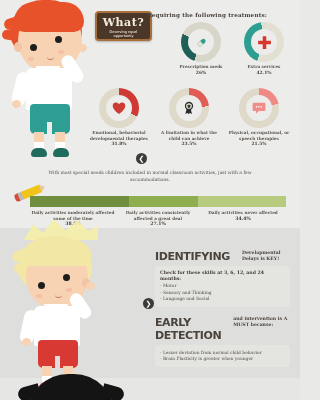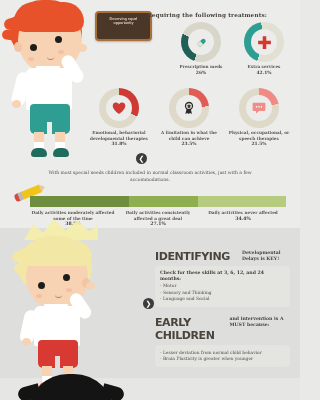--- a/index.html
+++ b/index.html
@@ -326,20 +326,21 @@
     <div class="shorts-gap"></div>
     <div class="leg l"></div>
     <div class="leg r"></div>
     <div class="sock l"></div>
     <div class="sock r"></div>
     <div class="shoe l"></div>
     <div class="shoe r"></div>
   </div>
 
   <div class="tag" id="tag-what">
+    <div class="tag-title">What?</div>
     <div class="tag-sub">Deserving equal opportunity</div>
   </div>
 
   <div class="section-head" style="left:127px; top:12px;">Requiring the following treatments:</div>
 
   <div class="donut-wrap" id="t-donut-0" style="left:170px; top:22px; width:62px;">
     <div class="donut" id="t-ring-0" style="width: 40px; height: 40px; background: conic-gradient(from 200deg, rgb(31, 95, 88) 0deg, rgb(31, 95, 88) 93.6deg, rgb(216, 214, 200) 93.6deg, rgb(216, 214, 200) 360deg);">
       <div class="hole" id="t-hole-0" style="left: 7px; top: 7px; width: 26px; height: 26px; background: rgb(236, 236, 234);">
         <svg width="17" height="17" viewBox="0 0 24 24">
           <g transform="rotate(-42 12 12)">
@@ -481,21 +482,21 @@
       <ul>
         <li>- Motor</li>
         <li>- Sensory and Thinking</li>
         <li>- Language and Social</li>
       </ul>
     </div>
   </div>
 
   <div class="rblock" id="block-early">
     <div class="rhead">
-      <span class="big">EARLY CHILDREN</span>
+      <span class="big">EARLY DETECTION</span>
       <span class="small">and intervention is A MUST because:</span>
     </div>
     <div class="rcard">
       <ul>
         <li>- Lesser deviation from normal child behavior</li>
         <li>- Brain Plasticity is greater when younger</li>
       </ul>
     </div>
   </div>
 

